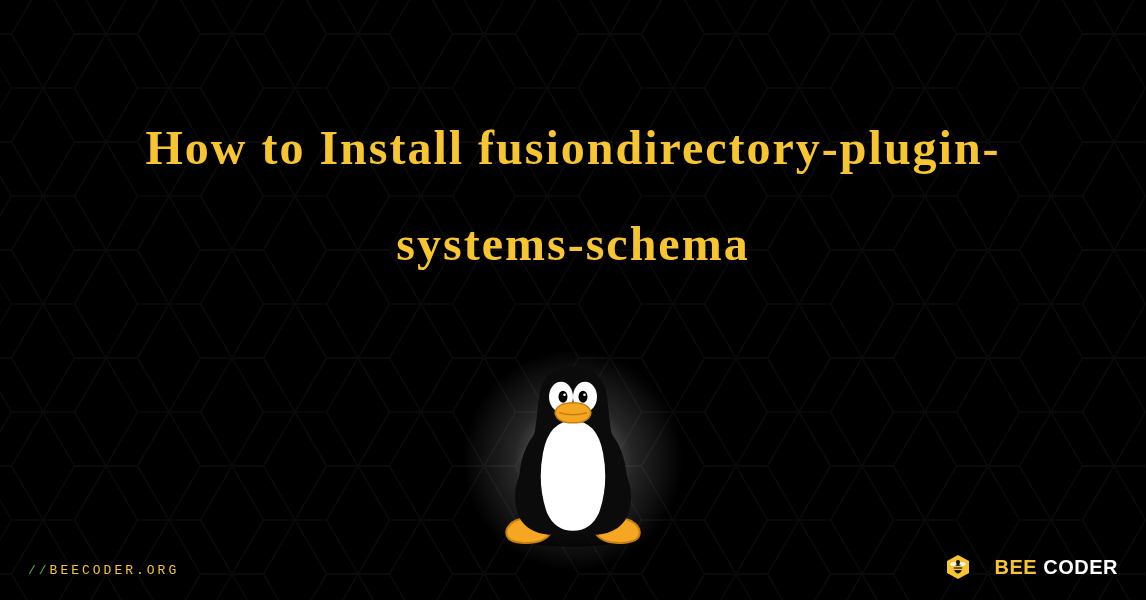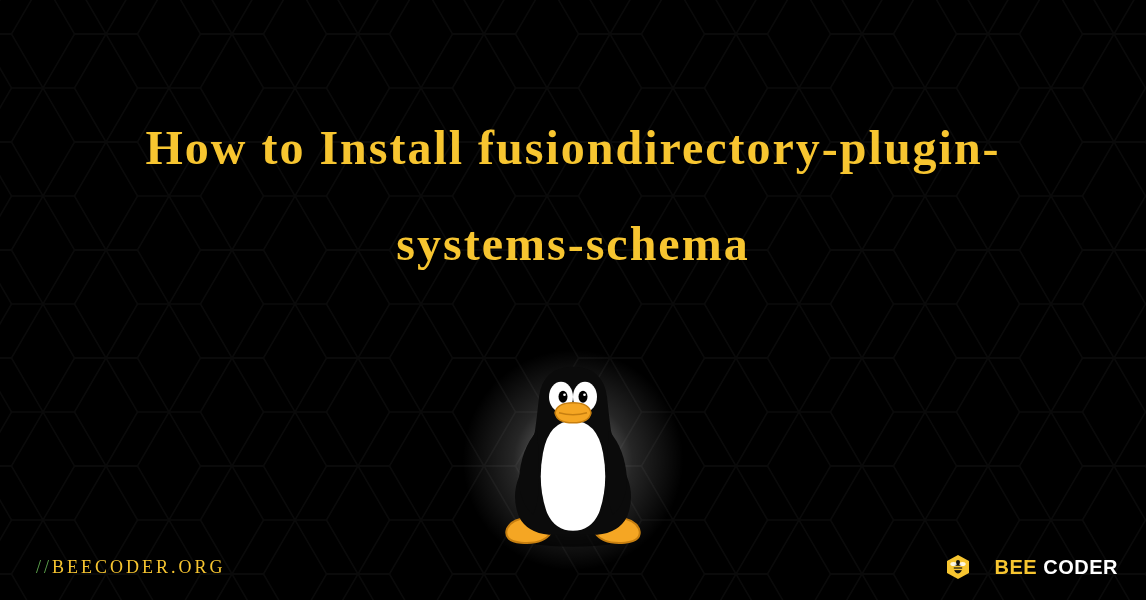--- a/index.html
+++ b/index.html
@@ -48,24 +48,24 @@
   border-radius: 50%;
 }
 .tux-svg {
   position: absolute;
   left: 50%;
   top: 50%;
   transform: translate(-50%, -48%);
 }
 .footer-left {
   position: absolute;
-  left: 36px;
+  left: 28px;
   bottom: 22px;
-  font-family: Liberation Serif, serif;
-  font-size: 18px;
+  font-family: Liberation Mono, monospace;
+  font-size: 13px;
   letter-spacing: 3px;
 }
 .footer-left .slashes { color: #5fa84e; }
 .footer-left .site { color: #f7c530; }
 .footer-right {
   position: absolute;
   right: 28px;
   bottom: 20px;
   display: flex;
   align-items: center;

